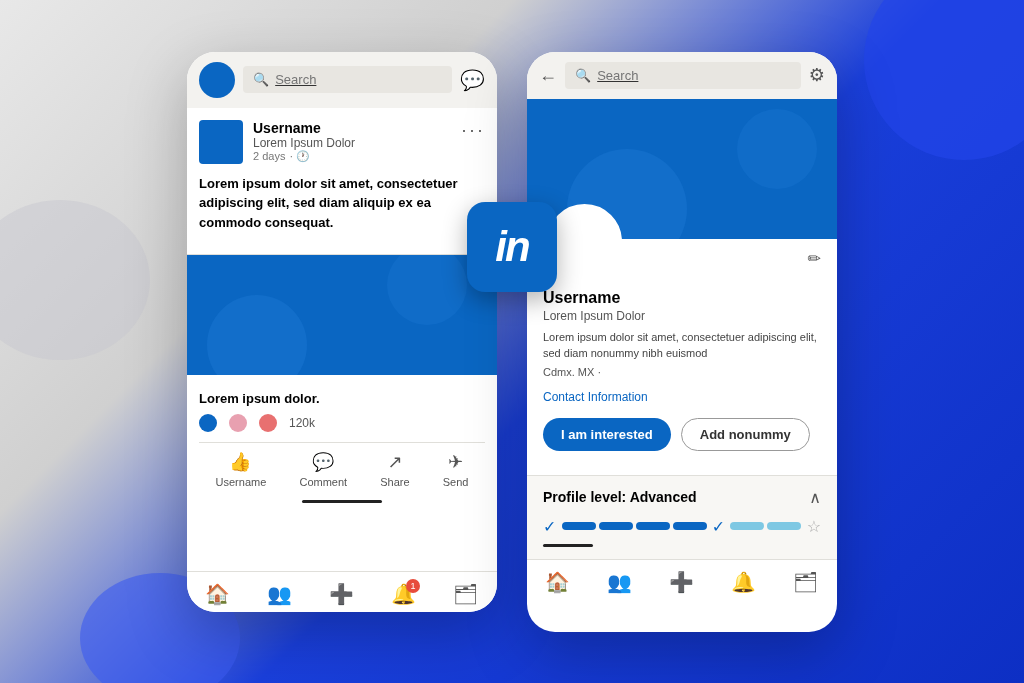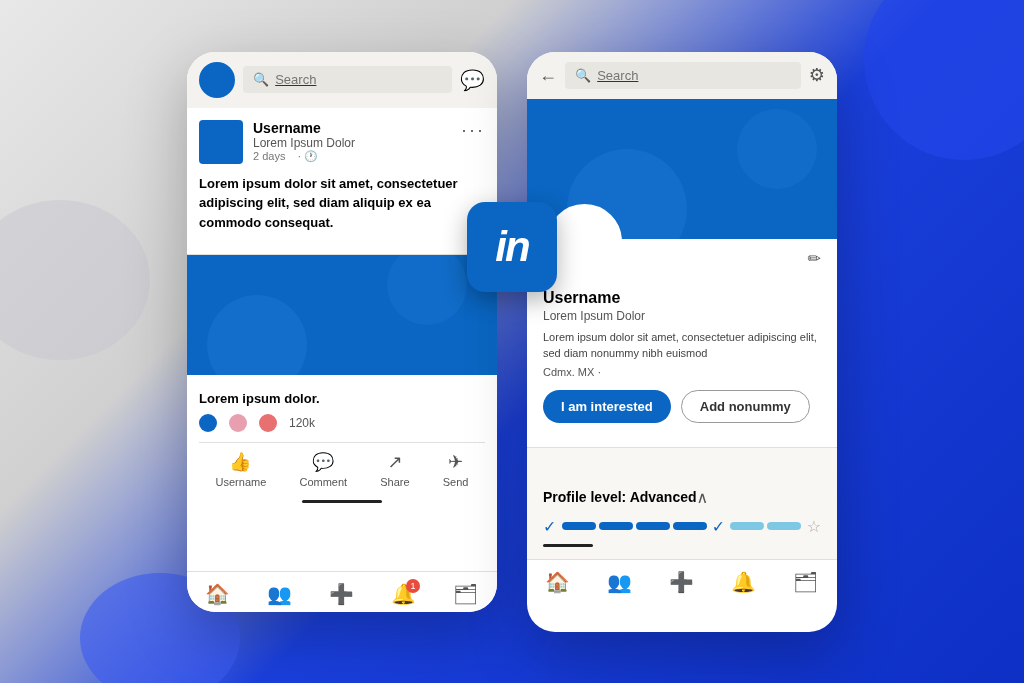--- a/index.html
+++ b/index.html
@@ -184,21 +184,21 @@
     }
     .post-subtitle {
       font-size: 12px;
       color: #555;
     }
     .post-time {
       font-size: 11px;
       color: #777;
       display: flex;
       align-items: center;
-      gap: 12px;
+      gap: 4px;
     }
     .dots-menu {
       color: #555;
       font-size: 18px;
       letter-spacing: 2px;
     }
     .post-text {
       font-size: 13px;
       color: #000;
       line-height: 1.5;
@@ -429,24 +429,23 @@
     }
 
     
     .profile-level-section {
       background: #f8f7f4;
       padding: 12px 16px;
       border-top: 1px solid #e0dfda;
     }
     .profile-level-header {
       display: flex;
-      justify-content: flex-start;
+      justify-content: space-between;
       align-items: center;
       margin-bottom: 10px;
-      margin-top: 28px;
     }
     .profile-level-title {
       font-size: 14px;
       font-weight: 700;
       color: #000;
     }
     .chevron-up {
       font-size: 16px;
       color: #555;
     }
@@ -594,20 +593,21 @@
         <div class="profile-pic"></div>
       </div>
     </div>
 
     <div class="profile-body">
       <span class="edit-pencil">✏</span>
       <div class="profile-name">Username</div>
       <div class="profile-subname">Lorem Ipsum Dolor</div>
       <div class="profile-desc">Lorem ipsum dolor sit amet, consectetuer adipiscing elit, sed diam nonummy nibh euismod</div>
       <div class="profile-location">Cdmx. MX ·</div>
+      <span class="contact-link">Contact Information</span>
       <div class="action-buttons">
         <button class="btn-primary">I am interested</button>
         <button class="btn-secondary">Add nonummy</button>
       </div>
     </div>
 
     <div class="profile-level-section">
       <div class="profile-level-header">
         <span class="profile-level-title">Profile level: Advanced</span>
         <span class="chevron-up">∧</span>

